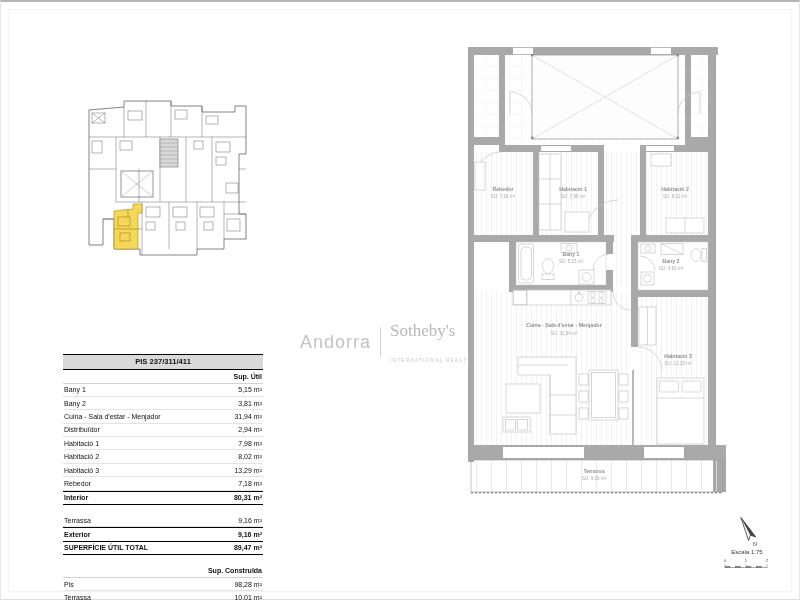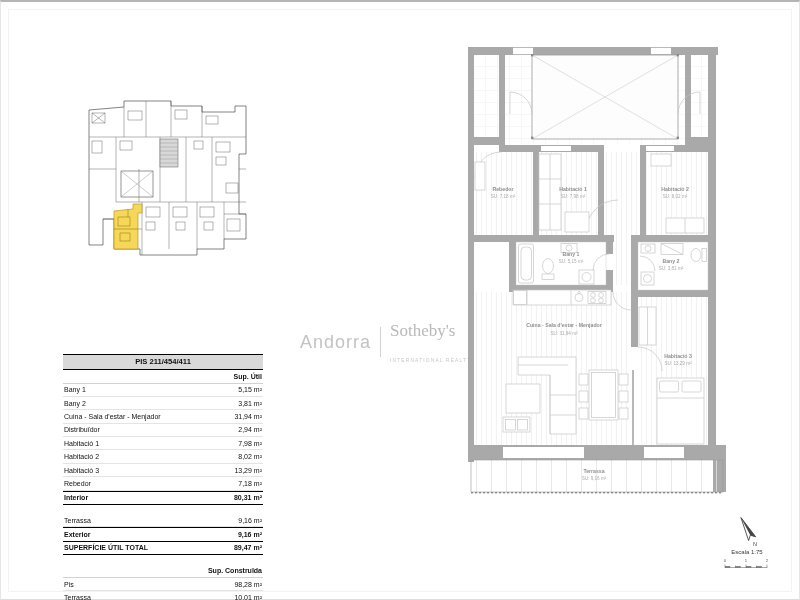--- a/index.html
+++ b/index.html
@@ -90,21 +90,21 @@
   <div class="logo">
     <span class="andorra">Andorra</span>
     <span class="sep"></span>
     <span class="col">
       <span class="sothebys">Sotheby's</span>
       <span class="tagline">INTERNATIONAL REALTY</span>
     </span>
   </div>
 
   <div class="table">
-    <div class="thead">PIS 211/454/411</div>
+    <div class="thead">PIS 237/311/411</div>
     <div class="subhead">
       <span>Sup. Útil</span>
     </div>
     <div class="trow">
       <span class="tl">Bany 1</span>
       <span class="tv">5,15 m²</span>
     </div>
     <div class="trow">
       <span class="tl">Bany 2</span>
       <span class="tv">3,81 m²</span>

